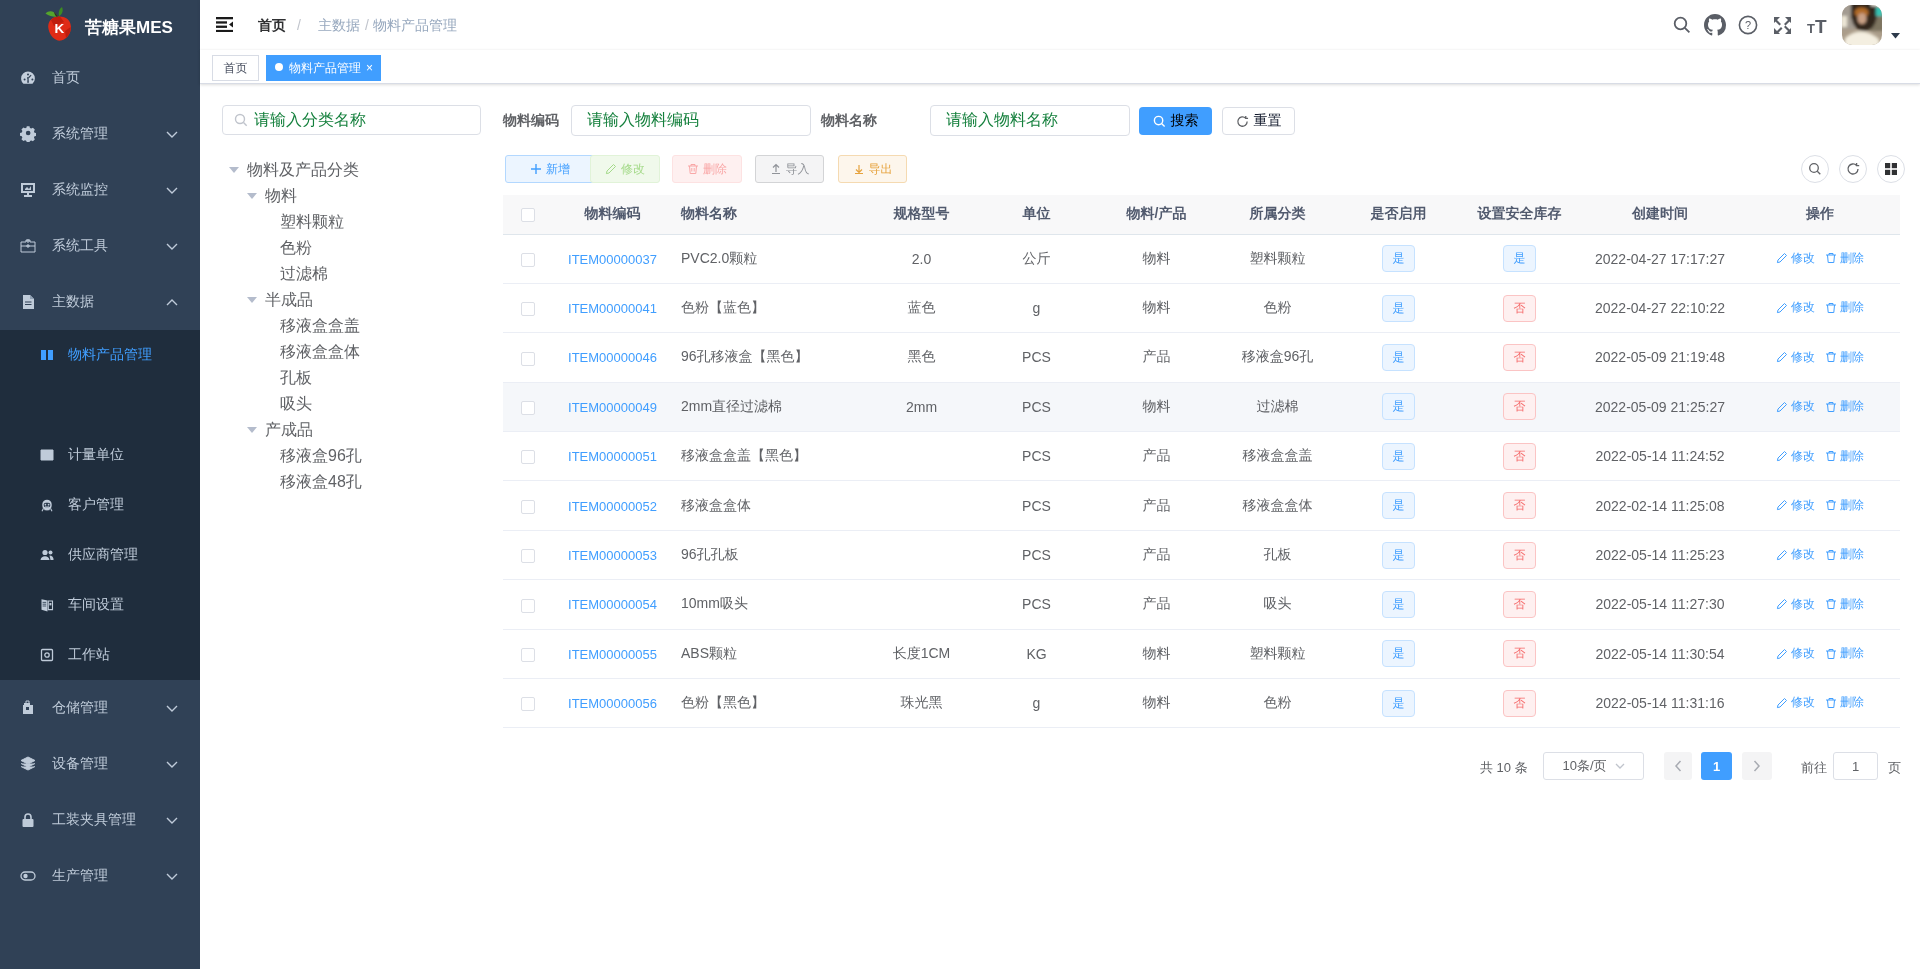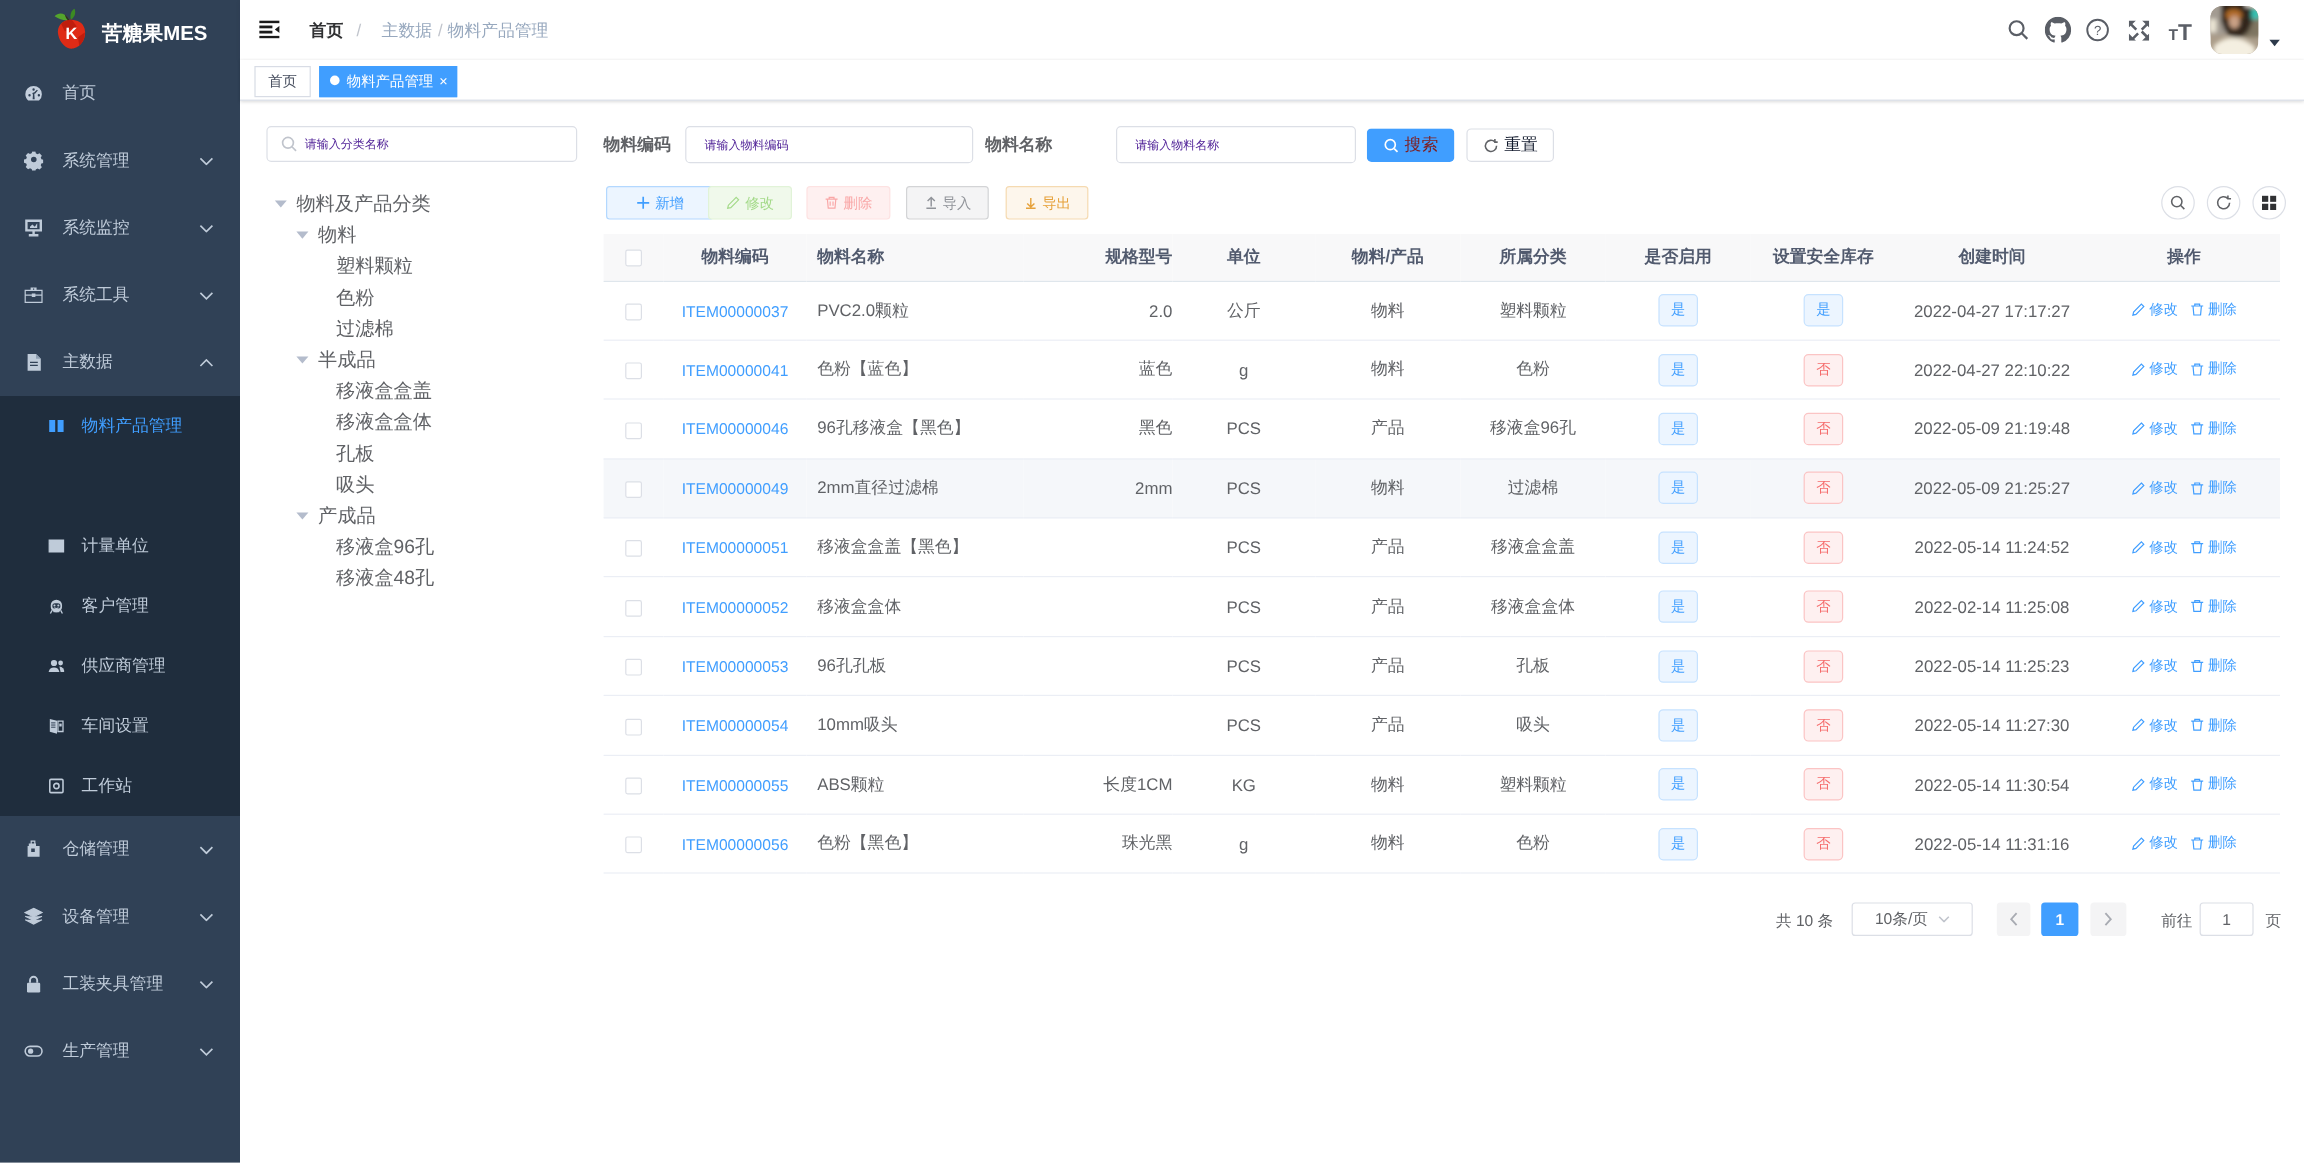--- a/index.html
+++ b/index.html
@@ -24,36 +24,36 @@
 #navbar{position:absolute;left:200px;top:0;width:1720px;height:50px;background:#fff;box-shadow:0 1px 4px rgba(0,21,41,.08)}
 .bc{position:absolute;top:17px;font-size:14px;white-space:nowrap}
 
 #tags{position:absolute;left:200px;top:50px;width:1720px;height:34px;background:#fff;border-bottom:1px solid #d8dce5;box-shadow:0 1px 3px 0 rgba(0,0,0,.12),0 0 3px 0 rgba(0,0,0,.04)}
 .tag{position:absolute;top:5px;height:26px;line-height:24px;border:1px solid #d8dce5;background:#fff;color:#495060;font-size:12px;padding:0 8px}
 .tag.on{background:#409eff;border-color:#409eff;color:#fff}
 .tag.on .dot{display:inline-block;width:8px;height:8px;border-radius:50%;background:#fff;margin-right:6px;position:relative;top:-1px}
 .tag .cls{margin-left:6px;font-size:12px}
 
 .inp{position:absolute;height:31px;border:1px solid #dcdfe6;border-radius:4px;background:#fff;display:flex;align-items:center}
-.ph{color:#4c1d95;font-size:10px;white-space:nowrap}
+.ph{color:#15803d;font-size:16px;white-space:nowrap}
 .lbl{position:absolute;font-size:14px;font-weight:bold;color:#606266;white-space:nowrap}
 .btn{position:absolute;display:flex;align-items:center;justify-content:center;border-radius:4px;font-size:14px;white-space:nowrap;border:1px solid transparent}
 .btn svg{margin-right:5px}
 .mbtn{position:absolute;height:28px;display:flex;align-items:center;justify-content:center;border-radius:3px;font-size:12px;border:1px solid transparent}
 .mbtn svg{margin-right:4px}
 .cbtn{position:absolute;width:28px;height:28px;border-radius:50%;border:1px solid #dcdfe6;background:#fff;display:flex;align-items:center;justify-content:center}
 
 .tn{position:absolute;display:flex;align-items:center;height:26px;font-size:16px;color:#606266;white-space:nowrap}
 .caret{width:0;height:0;border-left:5px solid transparent;border-right:5px solid transparent;border-top:6px solid #b4bccc;margin-right:8px}
 
 #tbl{position:absolute;left:503px;top:195px;width:1397px;border-collapse:collapse;table-layout:fixed;font-size:14px;color:#606266}
 #tbl th{height:39px;background:#f8f8f9;color:#515a6e;font-weight:bold;border-bottom:1px solid #dfe6ec;padding:0;font-size:14px}
 #tbl td{height:49.4px;border-bottom:1px solid #ebeef5;padding:0;text-align:center}
 #tbl td.l,#tbl th.l{text-align:left;padding-left:9px}
-#tbl td.l2,#tbl th.l2{text-align:right;padding-left:13px}
+#tbl td.l2,#tbl th.l2{text-align:center;padding-left:13px}
 #tbl tr.hov td{background:#f5f7fa}
 .code{color:#409eff;font-size:13px}
 .badge{display:inline-block;width:33px;height:27px;line-height:25px;border-radius:4px;font-size:12px;text-align:center}
 .b-yes{background:#ecf5ff;border:1px solid #c6e2ff;color:#409eff}
 .b-no{background:#fef0f0;border:1px solid #fbc4c4;color:#f56c6c}
 .op{color:#409eff;font-size:12px;display:inline-flex;align-items:center}
 .op svg{margin-right:3px}
 .ckb{display:inline-block;width:14px;height:14px;border:1px solid #dcdfe6;border-radius:2px;background:#fff;vertical-align:middle}
 
 .pg{position:absolute;font-size:13px;color:#606266;white-space:nowrap}
@@ -305,21 +305,21 @@
 <div class="tn" style="left:280px;top:469px">移液盒48孔</div>
 
 <span class="lbl" style="left:503px;top:112px">物料编码</span>
 <div class="inp" style="left:571px;top:105px;width:240px">
       <span class="ph" style="margin-left:15px">请输入物料编码</span>
     </div>
 <span class="lbl" style="left:821px;top:112px">物料名称</span>
 <div class="inp" style="left:930px;top:105px;width:200px">
       <span class="ph" style="margin-left:15px">请输入物料名称</span>
     </div>
-<div class="btn" style="left:1139px;top:107px;width:73px;height:28px;background:#409eff;color:#7f1d1d">
+<div class="btn" style="left:1139px;top:107px;width:73px;height:28px;background:#409eff;color:#000000">
 <svg width="13" height="13" viewBox="0 0 14 14">
         <circle cx="6" cy="6" r="4.5" stroke="#fff" stroke-width="1.5" fill="none"></circle>
         <path d="M9.5 9.5l3 3" stroke="#fff" stroke-width="1.5"></path>
       </svg>搜索</div>
 <div class="btn" style="left:1222px;top:107px;width:73px;height:28px;background:#fff;border-color:#dcdfe6;color:#0f172a">
 <svg width="13" height="13" viewBox="0 0 14 14">
         <path d="M12 7a5 5 0 1 1-1.5-3.5M10.5 1v2.7H13" stroke="#606266" stroke-width="1.4" fill="none"></path>
       </svg>重置</div>
 
 <div class="mbtn" style="left:505px;top:155px;width:90px;background:#ecf5ff;border-color:#b3d8ff;color:#409eff"><svg width="12" height="12" viewBox="0 0 12 12">

